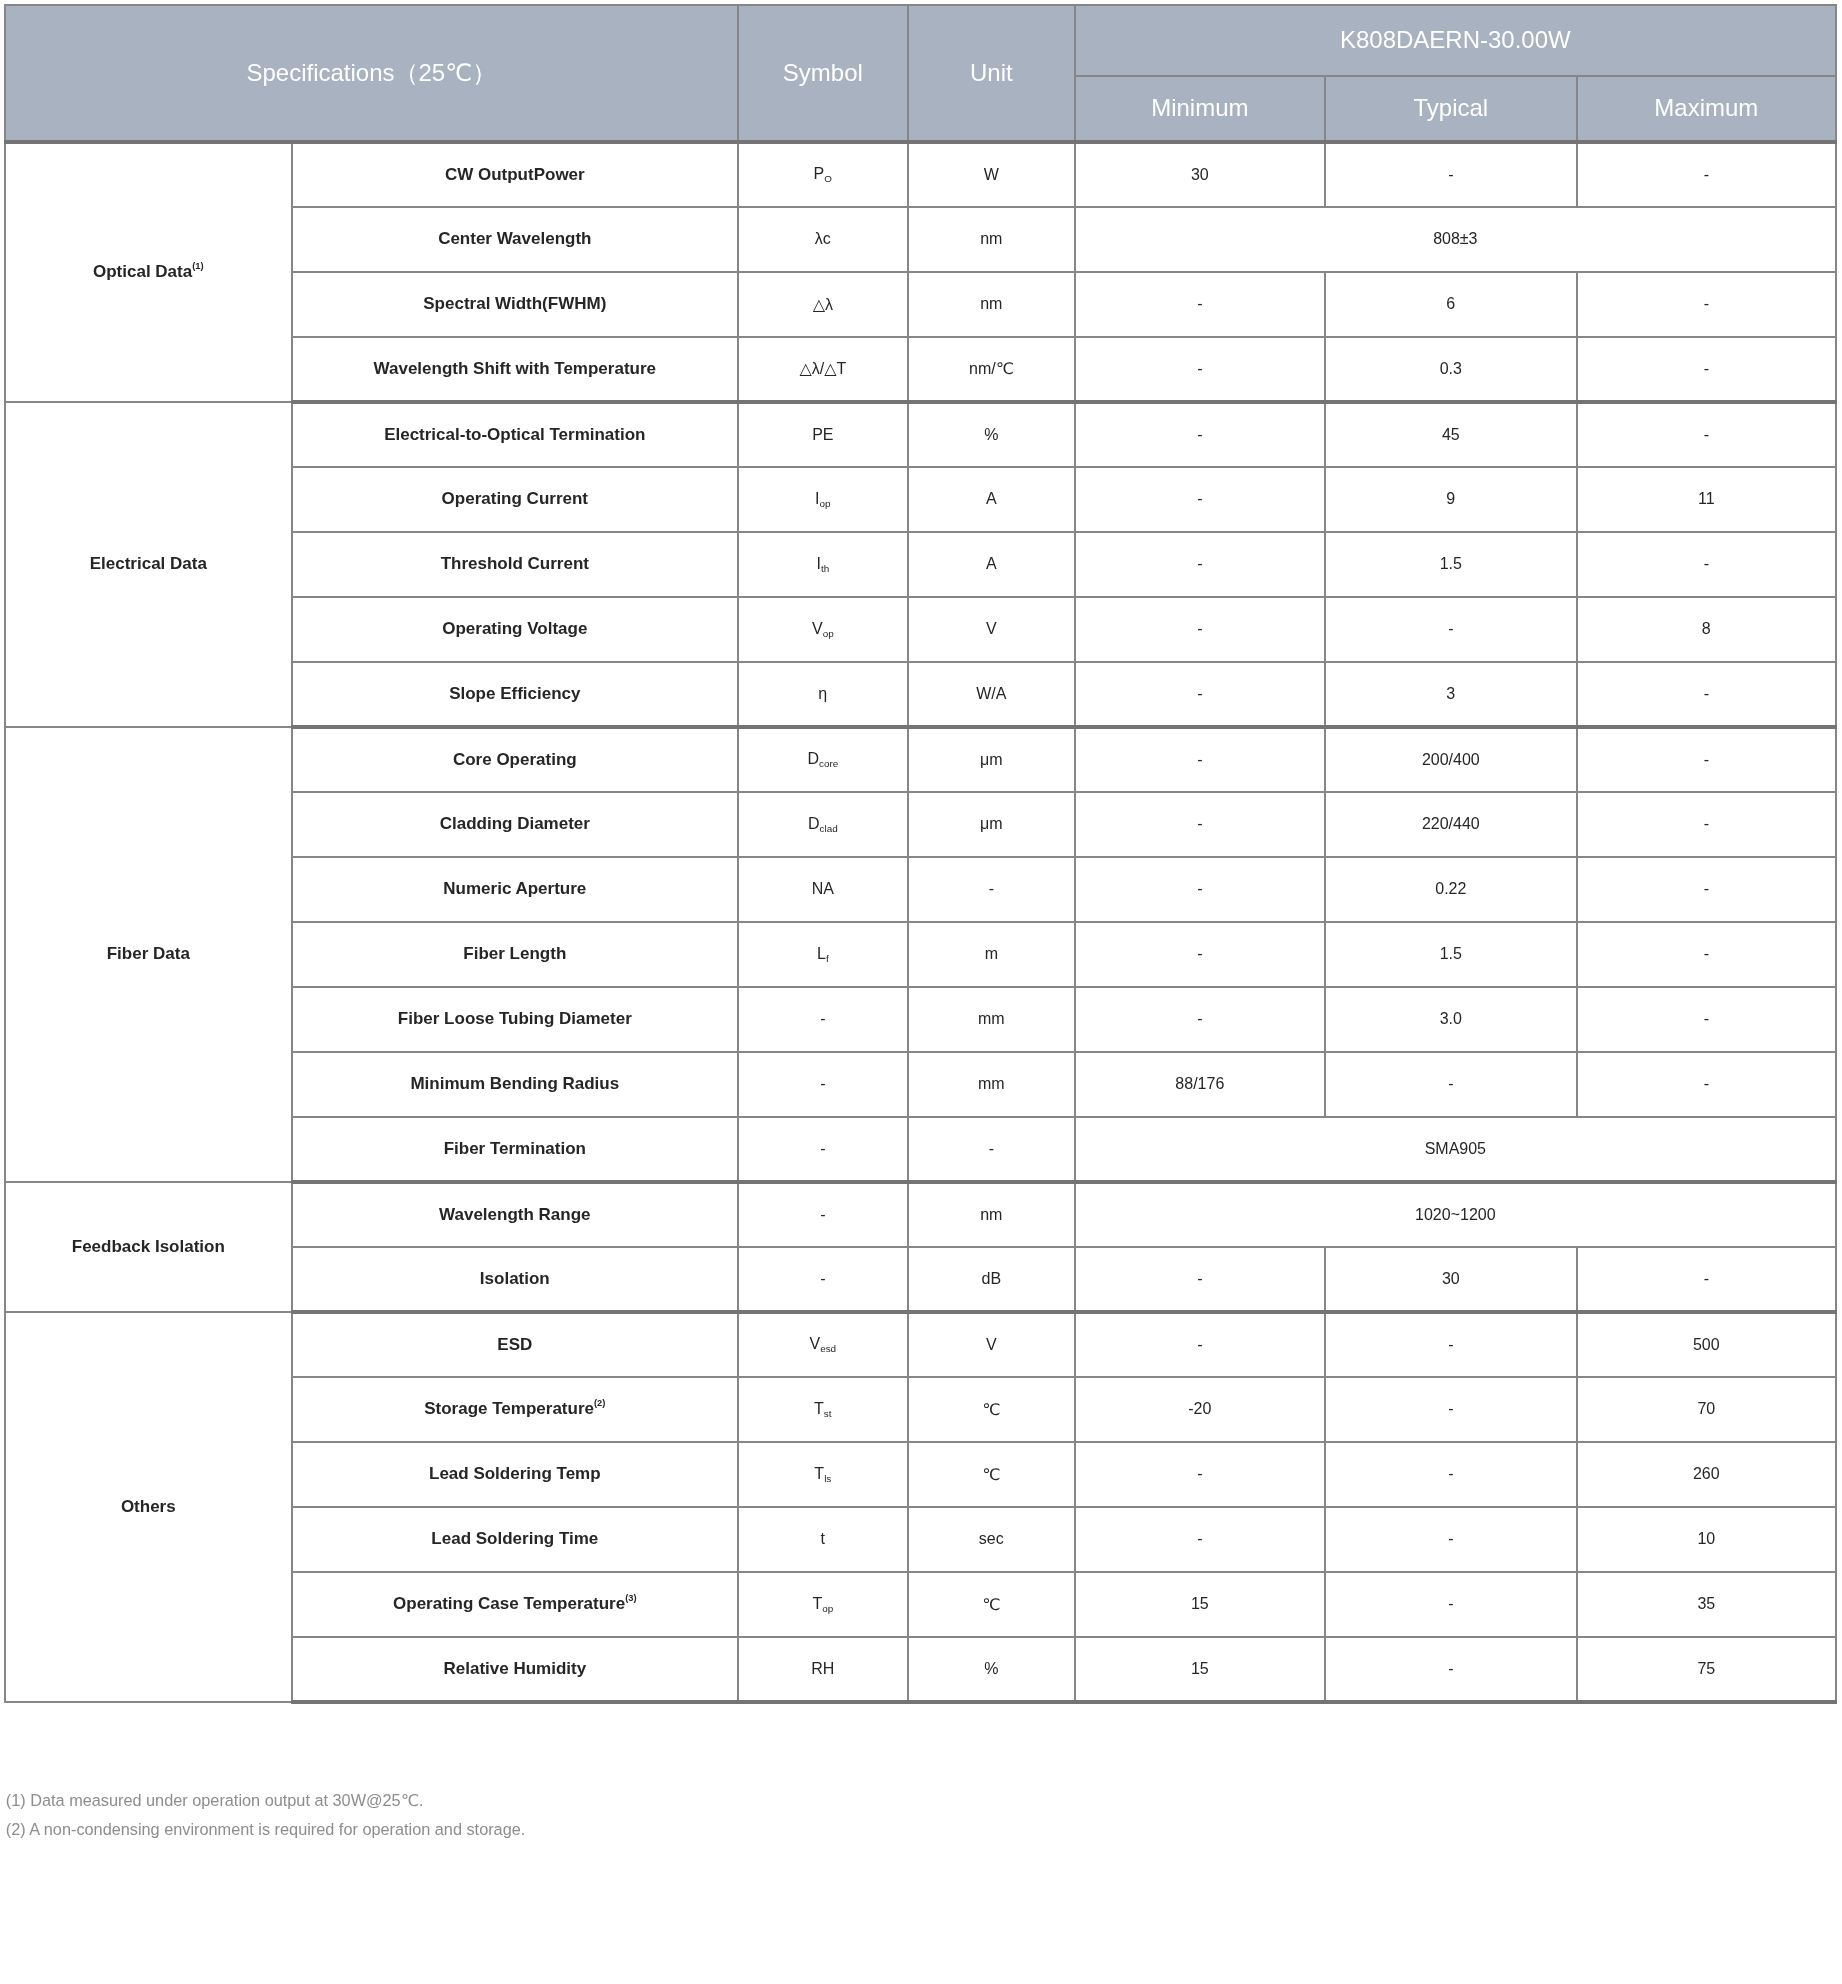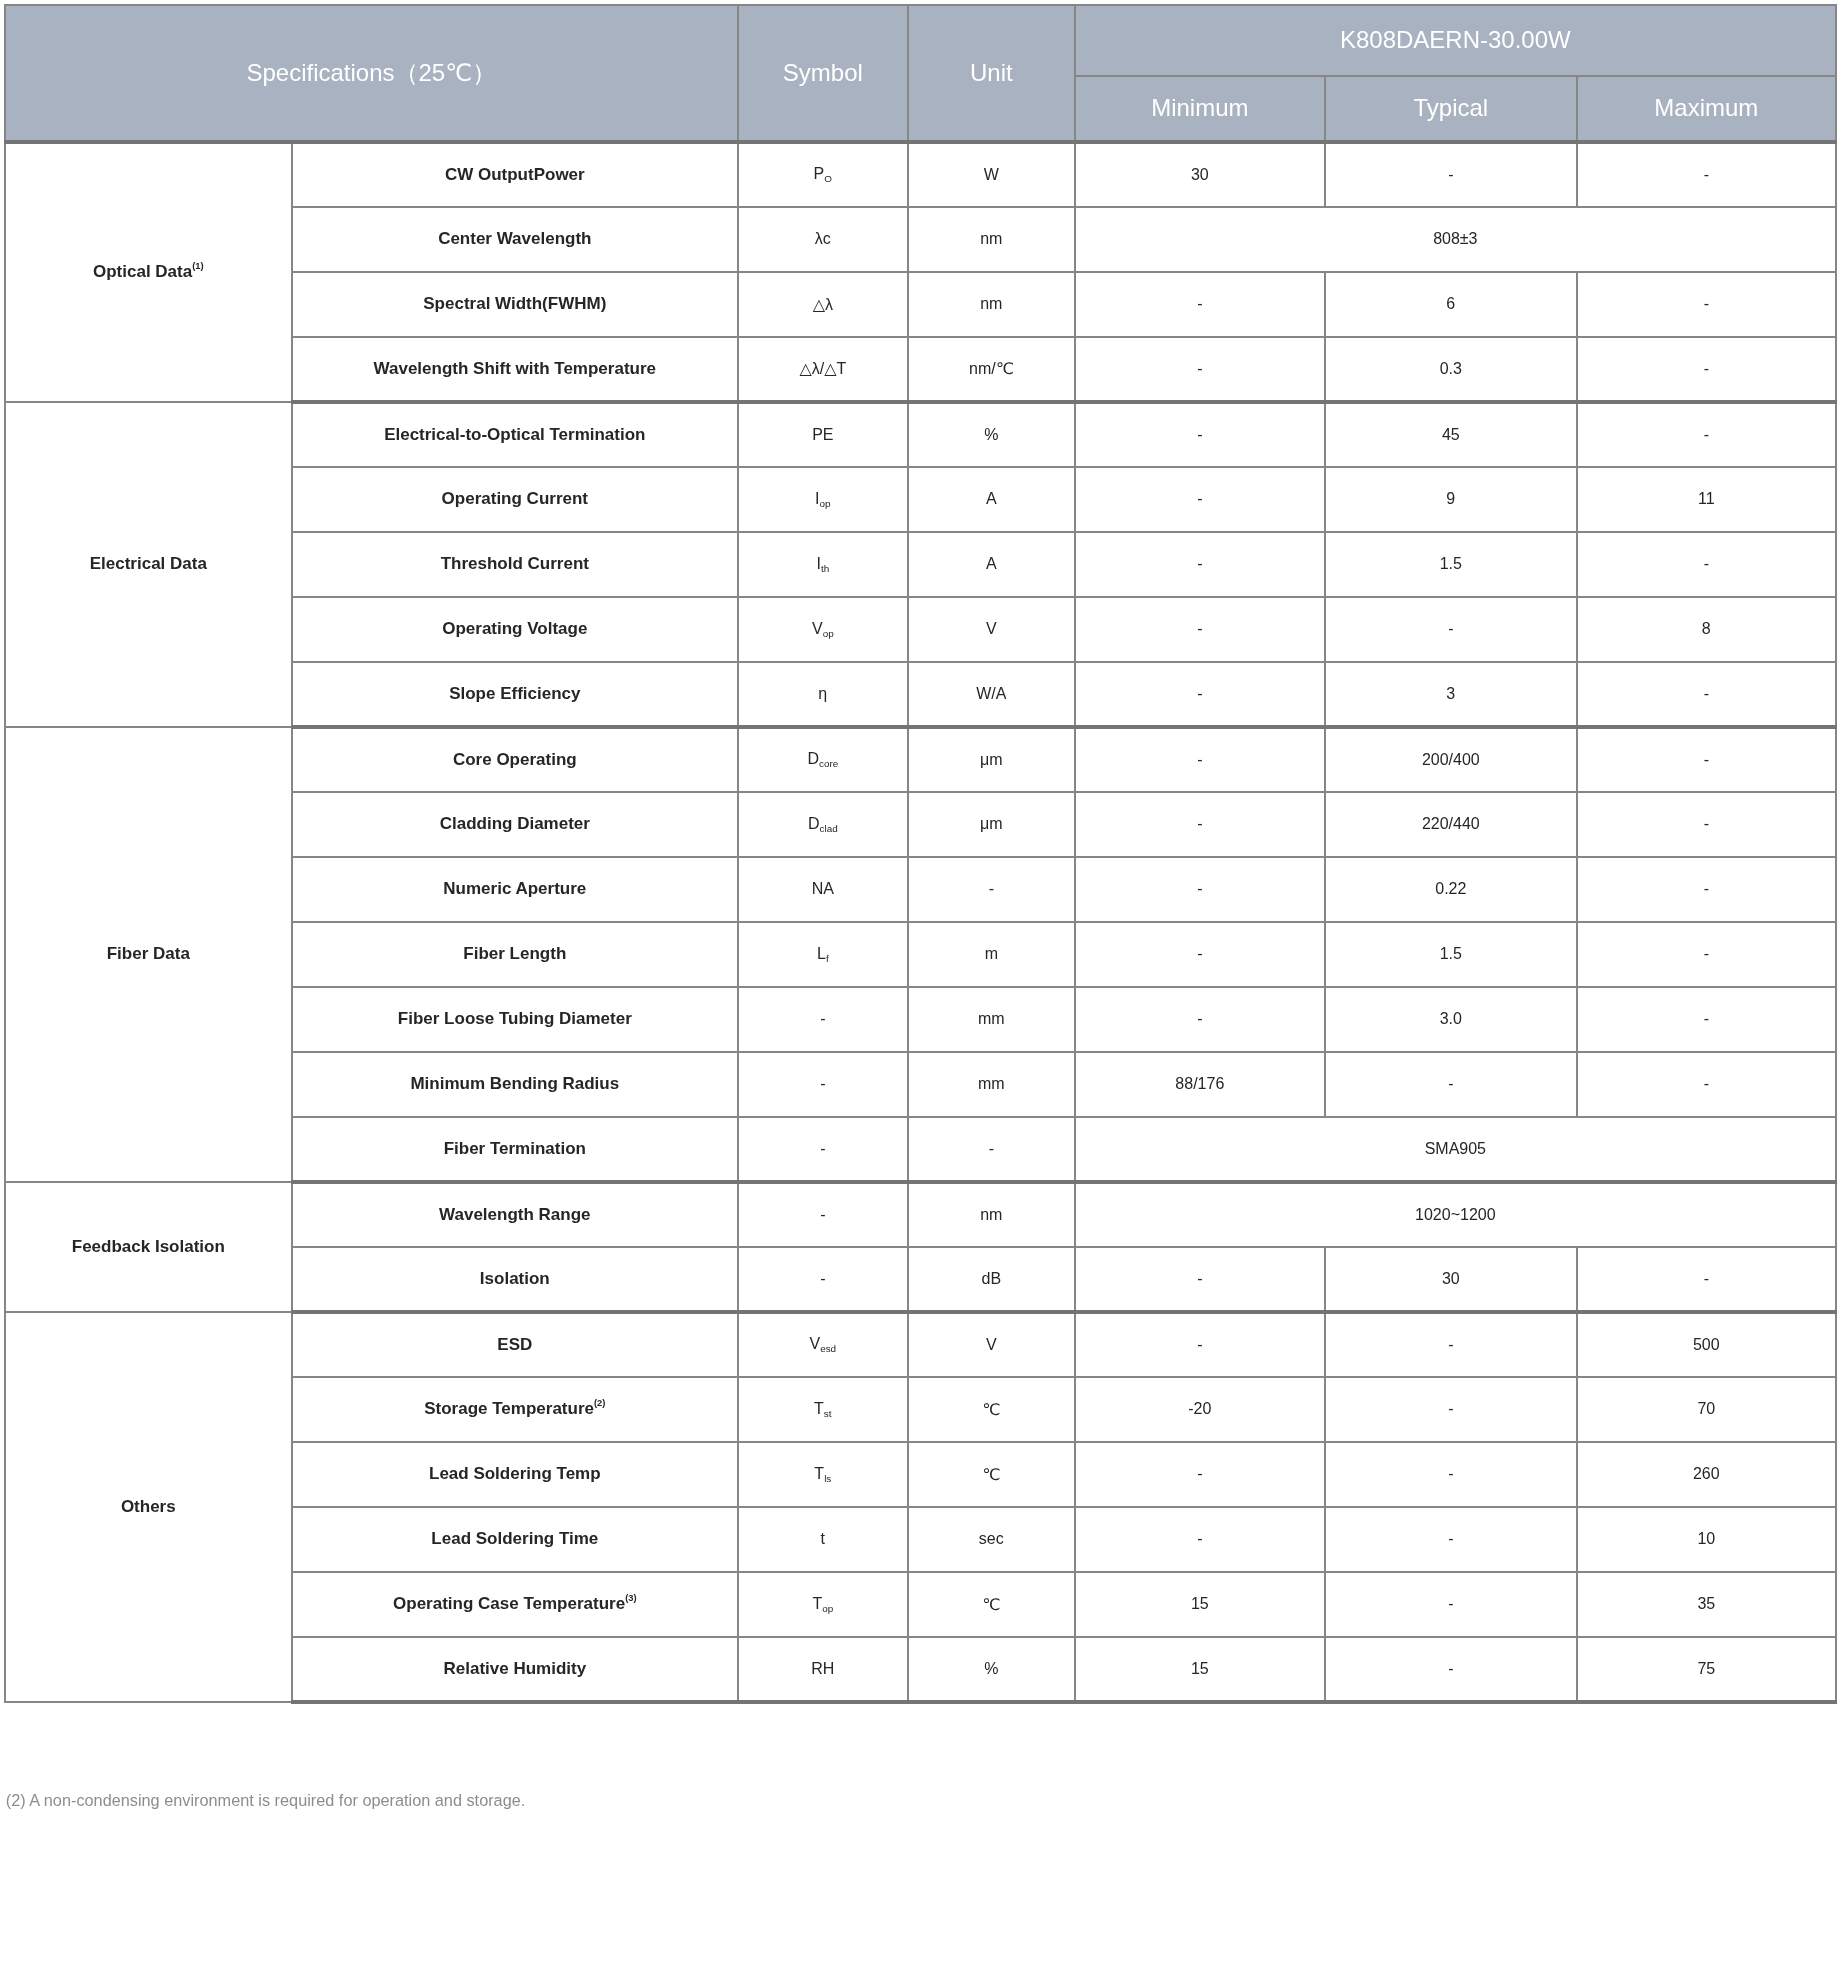--- a/index.html
+++ b/index.html
@@ -279,17 +279,18 @@
           <td class="symbol-cell"><span>RH</span></td>
           <td class="unit-cell"><span>%</span></td>
           <td class="value-cell"><span>15</span></td>
           <td class="value-cell"><span>-</span></td>
           <td class="value-cell"><span>75</span></td>
         </tr>
       </tbody>
   </table>
 
   <div class="footnotes">
+    <div class="fn">(1) Data measured under operation output at 30W@25℃.</div>
     <div class="fn">(2) A non-condensing environment is required for operation and storage.</div>
   </div>
 
 </div>
 
 
 </body></html>

